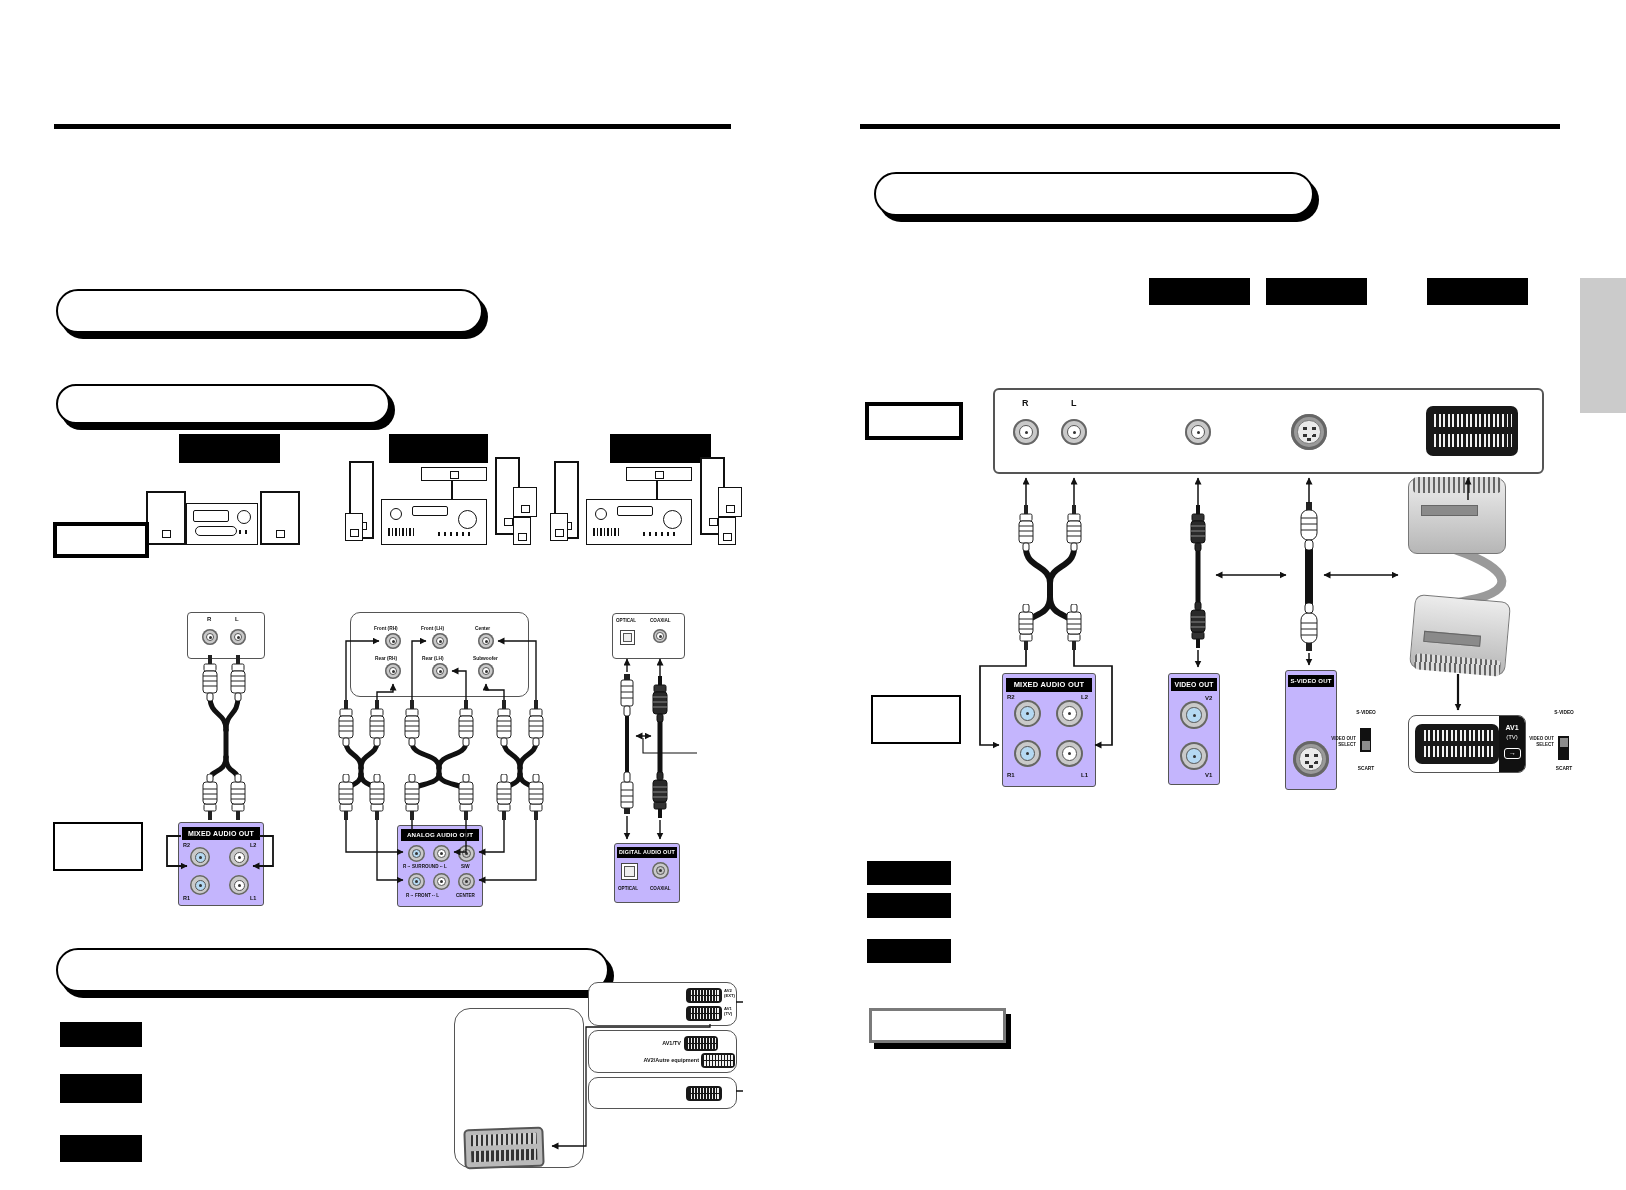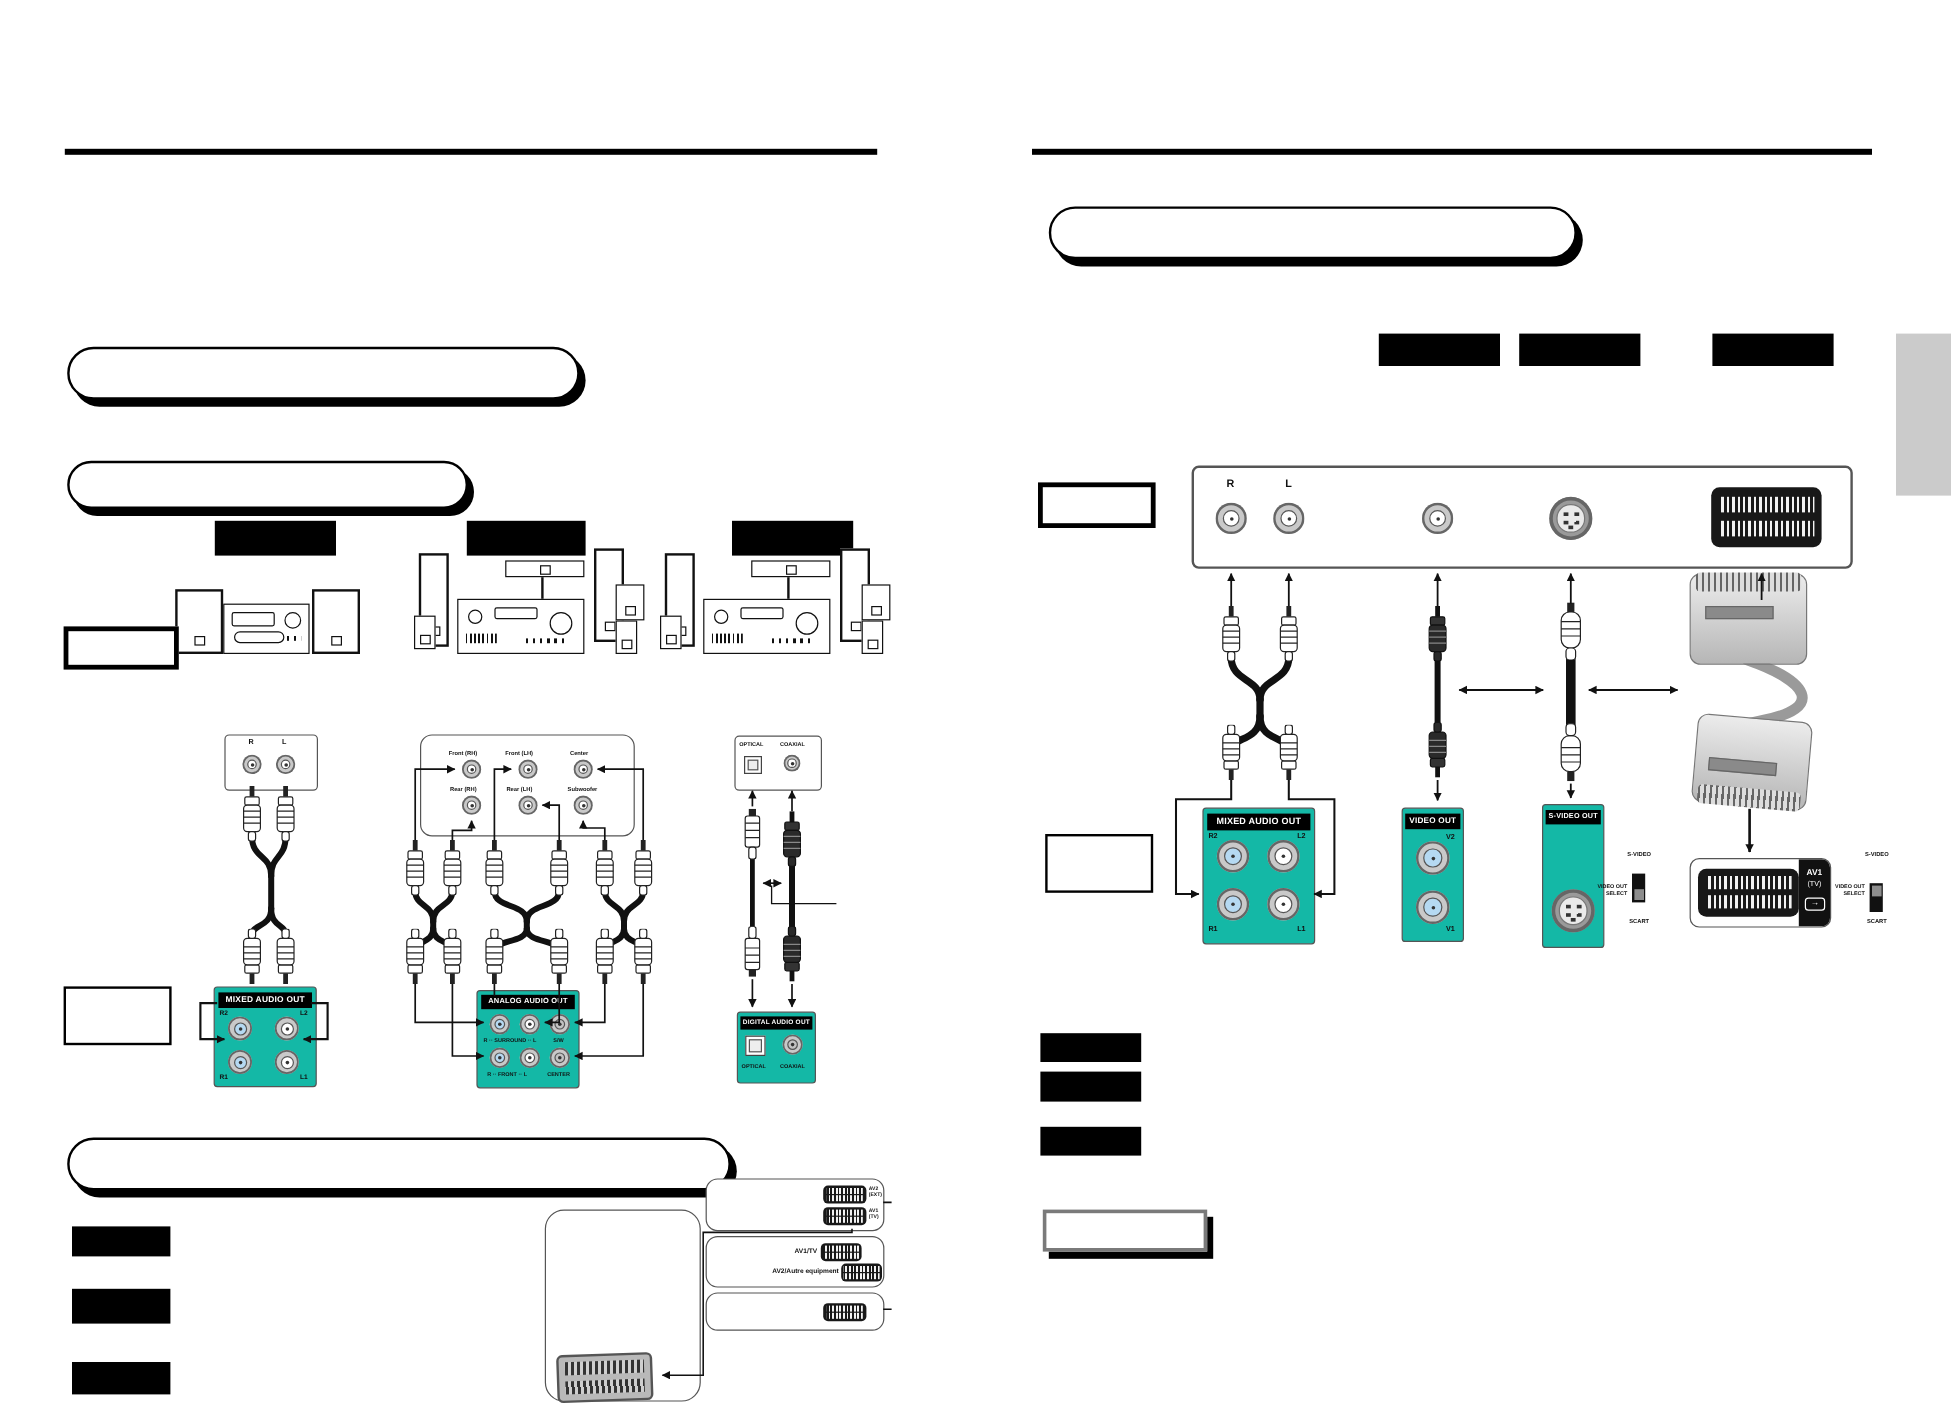--- a/index.html
+++ b/index.html
@@ -9,21 +9,21 @@
   svg.layer{position:absolute;left:0;top:0;pointer-events:none;}
   
   .rule{position:absolute;background:#000;}
   .pill{position:absolute;background:#fff;border:2.5px solid #000;border-radius:22px;
         box-shadow:5px 6px 0 0 #000;}
   .redact{position:absolute;background:#000;}
   .lbox{position:absolute;background:#fff;}
   .graytab{position:absolute;background:#cbcbcb;}
   .graybox{position:absolute;background:#fff;border:3px solid #7a7a7a;box-shadow:5px 6px 0 0 #000;}
   
-  .opanel{position:absolute;background:#14b8a6;border:1.5px solid #555;border-radius:3px;}
+  .opanel{position:absolute;background:#c4b5fd;border:1.5px solid #555;border-radius:3px;}
   .phdr{position:absolute;background:#000;color:#fff;text-align:center;font-weight:bold;
         letter-spacing:.2px;white-space:nowrap;overflow:hidden;}
   
   .jack{position:absolute;border-radius:50%;background:#c9c9c9;box-shadow:inset 0 0 0 2px #666;
         display:flex;align-items:center;justify-content:center;}
   .jack::before{content:"";width:55%;height:55%;border-radius:50%;background:#fff;border:1px solid #555;box-sizing:border-box;}
   .jack::after{content:"";position:absolute;left:0;right:0;top:0;bottom:0;margin:auto;width:3px;height:3px;border-radius:50%;background:#333;}
   .jack.blue::before{background:#b5d9f2;}
   .jack.gray::before{background:#c2c2c2;}
   .jack.small{box-shadow:inset 0 0 0 1.5px #666;}

